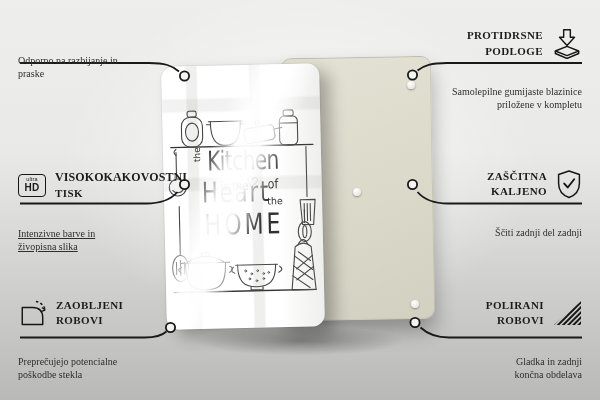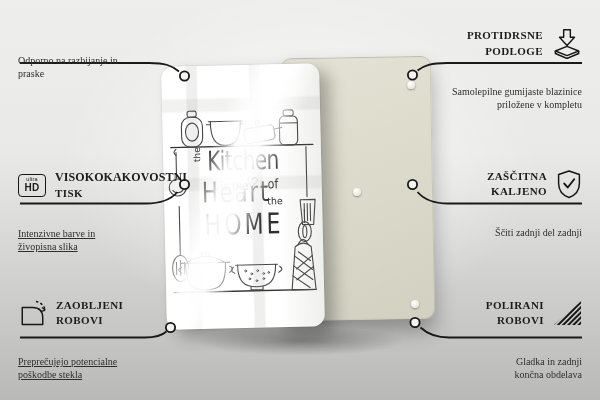--- a/index.html
+++ b/index.html
@@ -258,21 +258,21 @@
           <path d="M5,30 V10 H17 Q29,10 29,22 V30 Z"></path>
           <path d="M21,3 A13,13 0 0 1 32,13" stroke-dasharray="3 2.4"></path>
           <path d="M32,13 l-4,-3 M32,13 l-4.5,1.5" stroke-width="1.4"></path>
         </svg>
       </span>
       <div class="titles">
         <div class="t-line">ZAOBLJENI</div>
         <div class="t-line">ROBOVI</div>
       </div>
     </div>
-    <div class="sub" style="width:128px;text-decoration:underline;">Preprečujejo potencialne poškodbe stekla</div>
+    <div class="sub" style="width:128px;">Preprečujejo potencialne poškodbe stekla</div>
   </div>
 
   <div class="callout right row3">
     <div class="head">
       <span class="icon">
         <svg width="29" height="26" viewBox="0 0 34 30" fill="none">
           <defs>
               <clipPath id="triclip">
                 <path d="M33,1 L33,29 L1,29 Z"></path>
               </clipPath>

